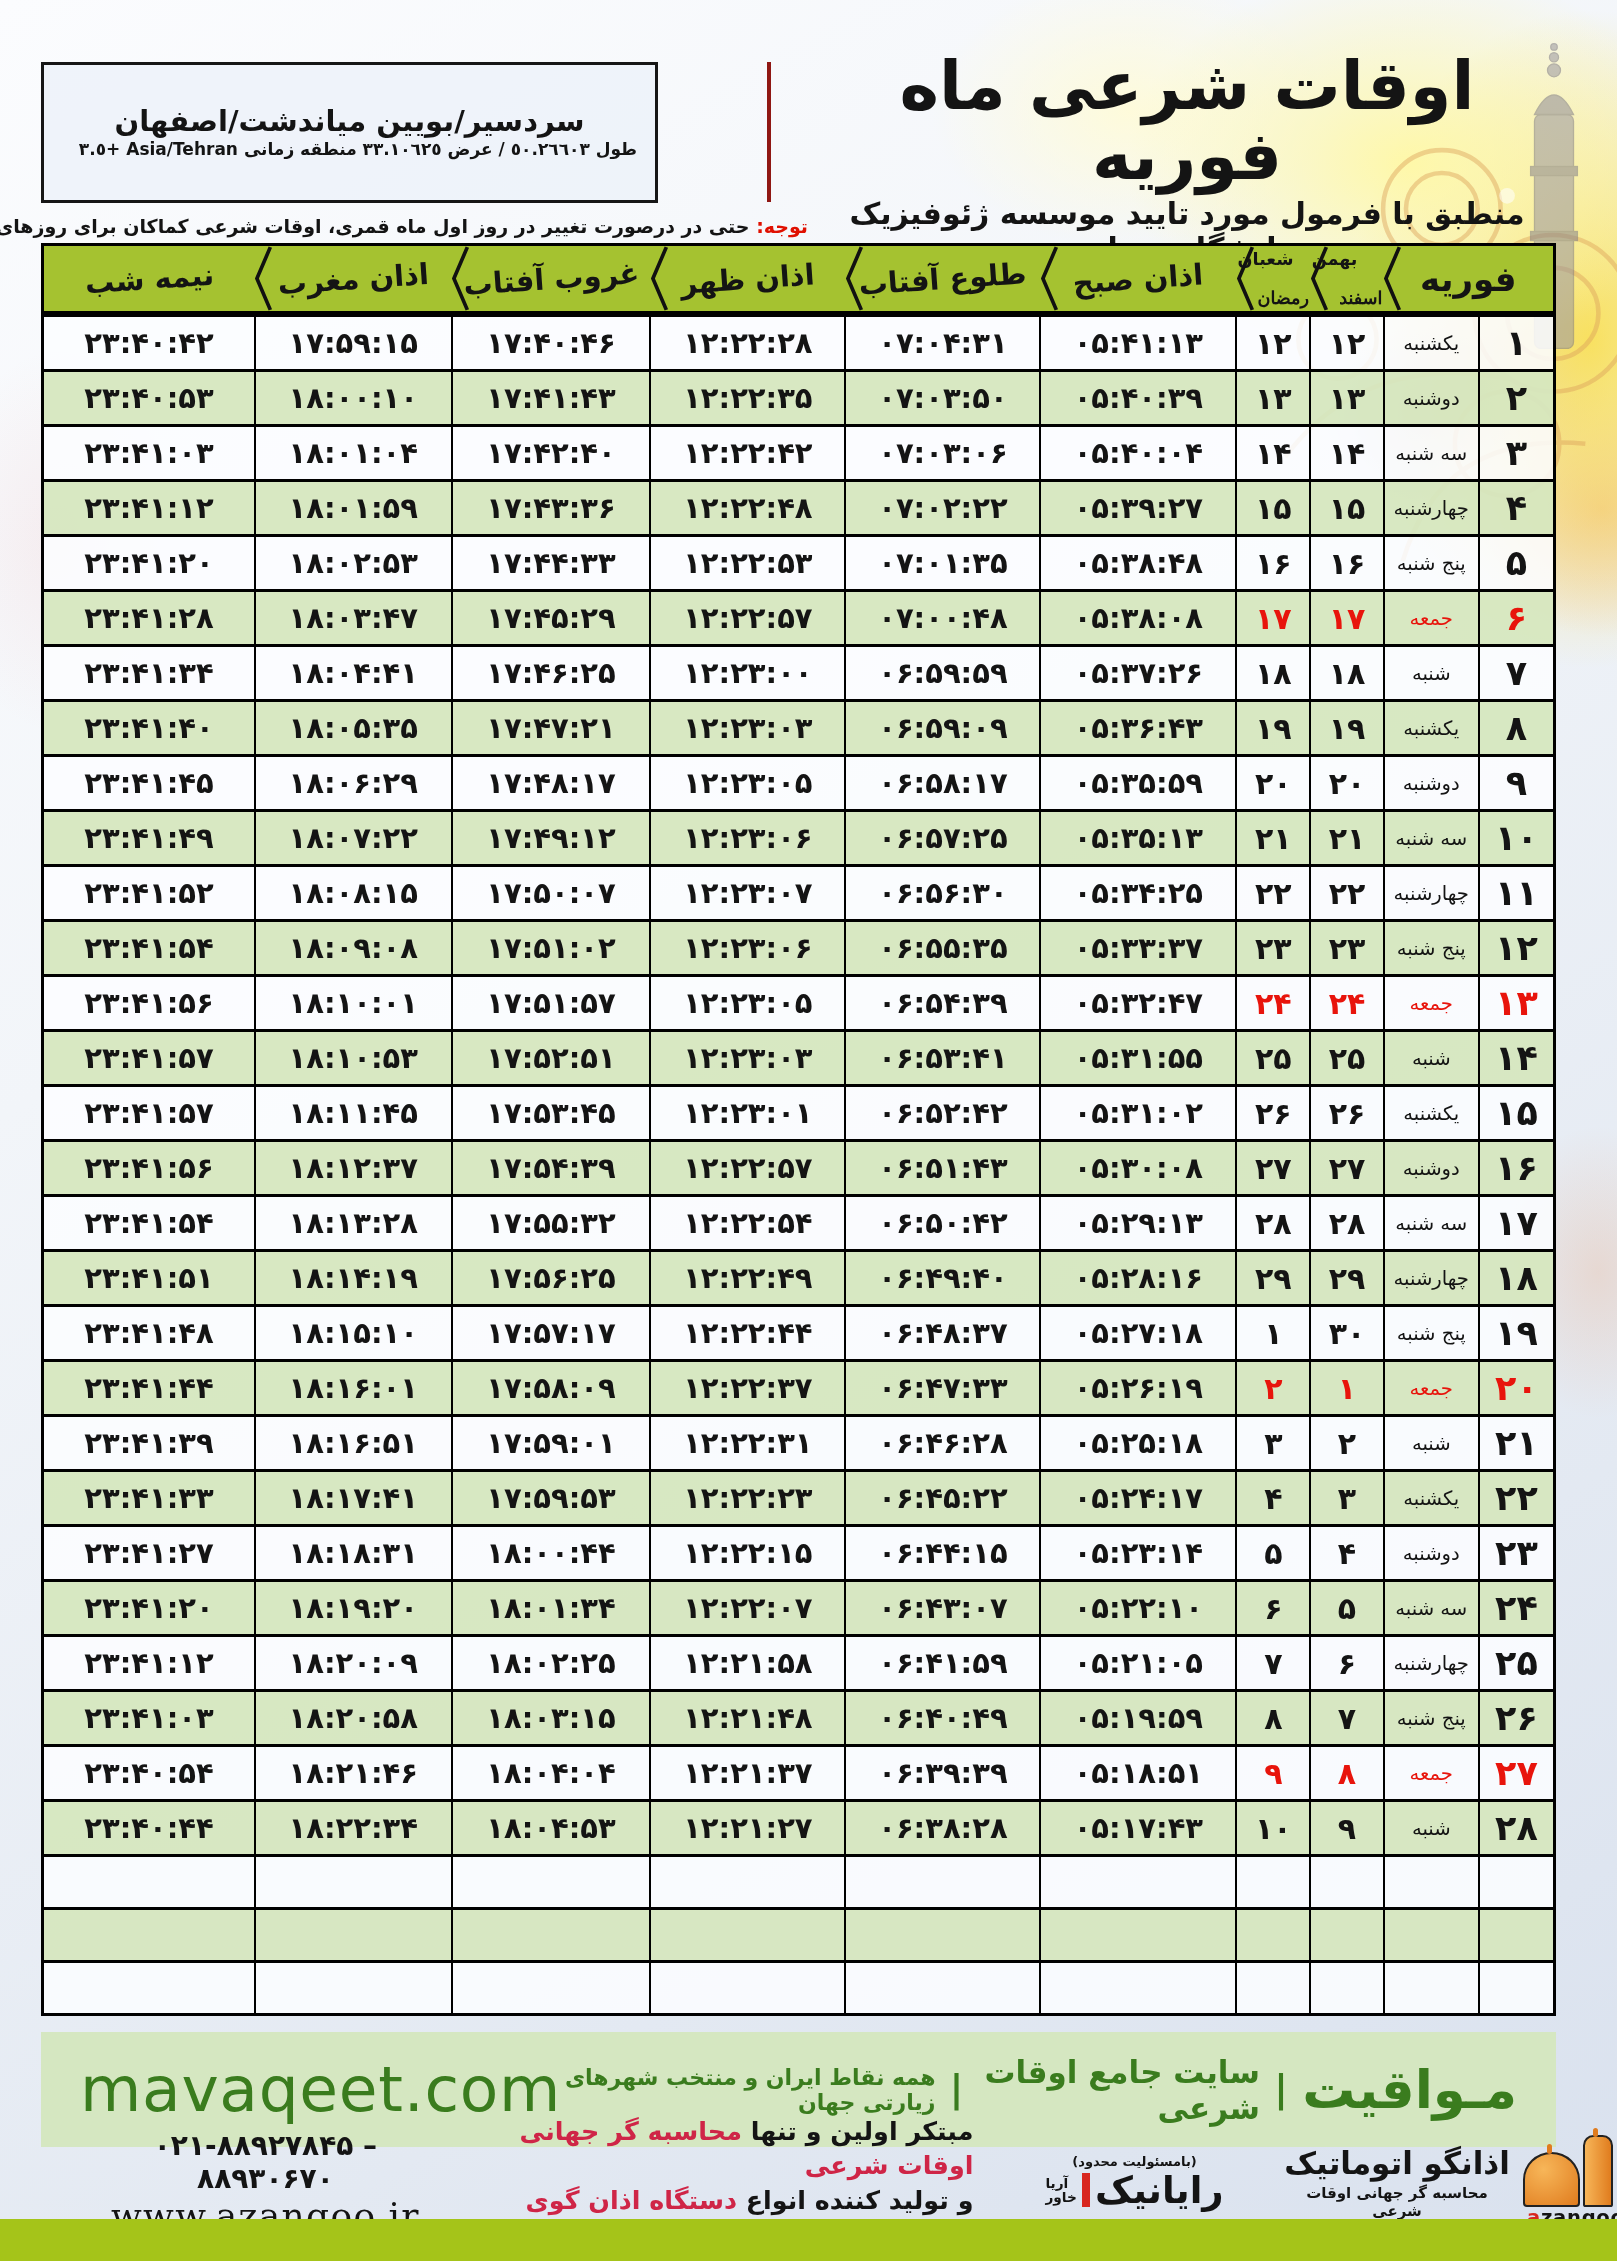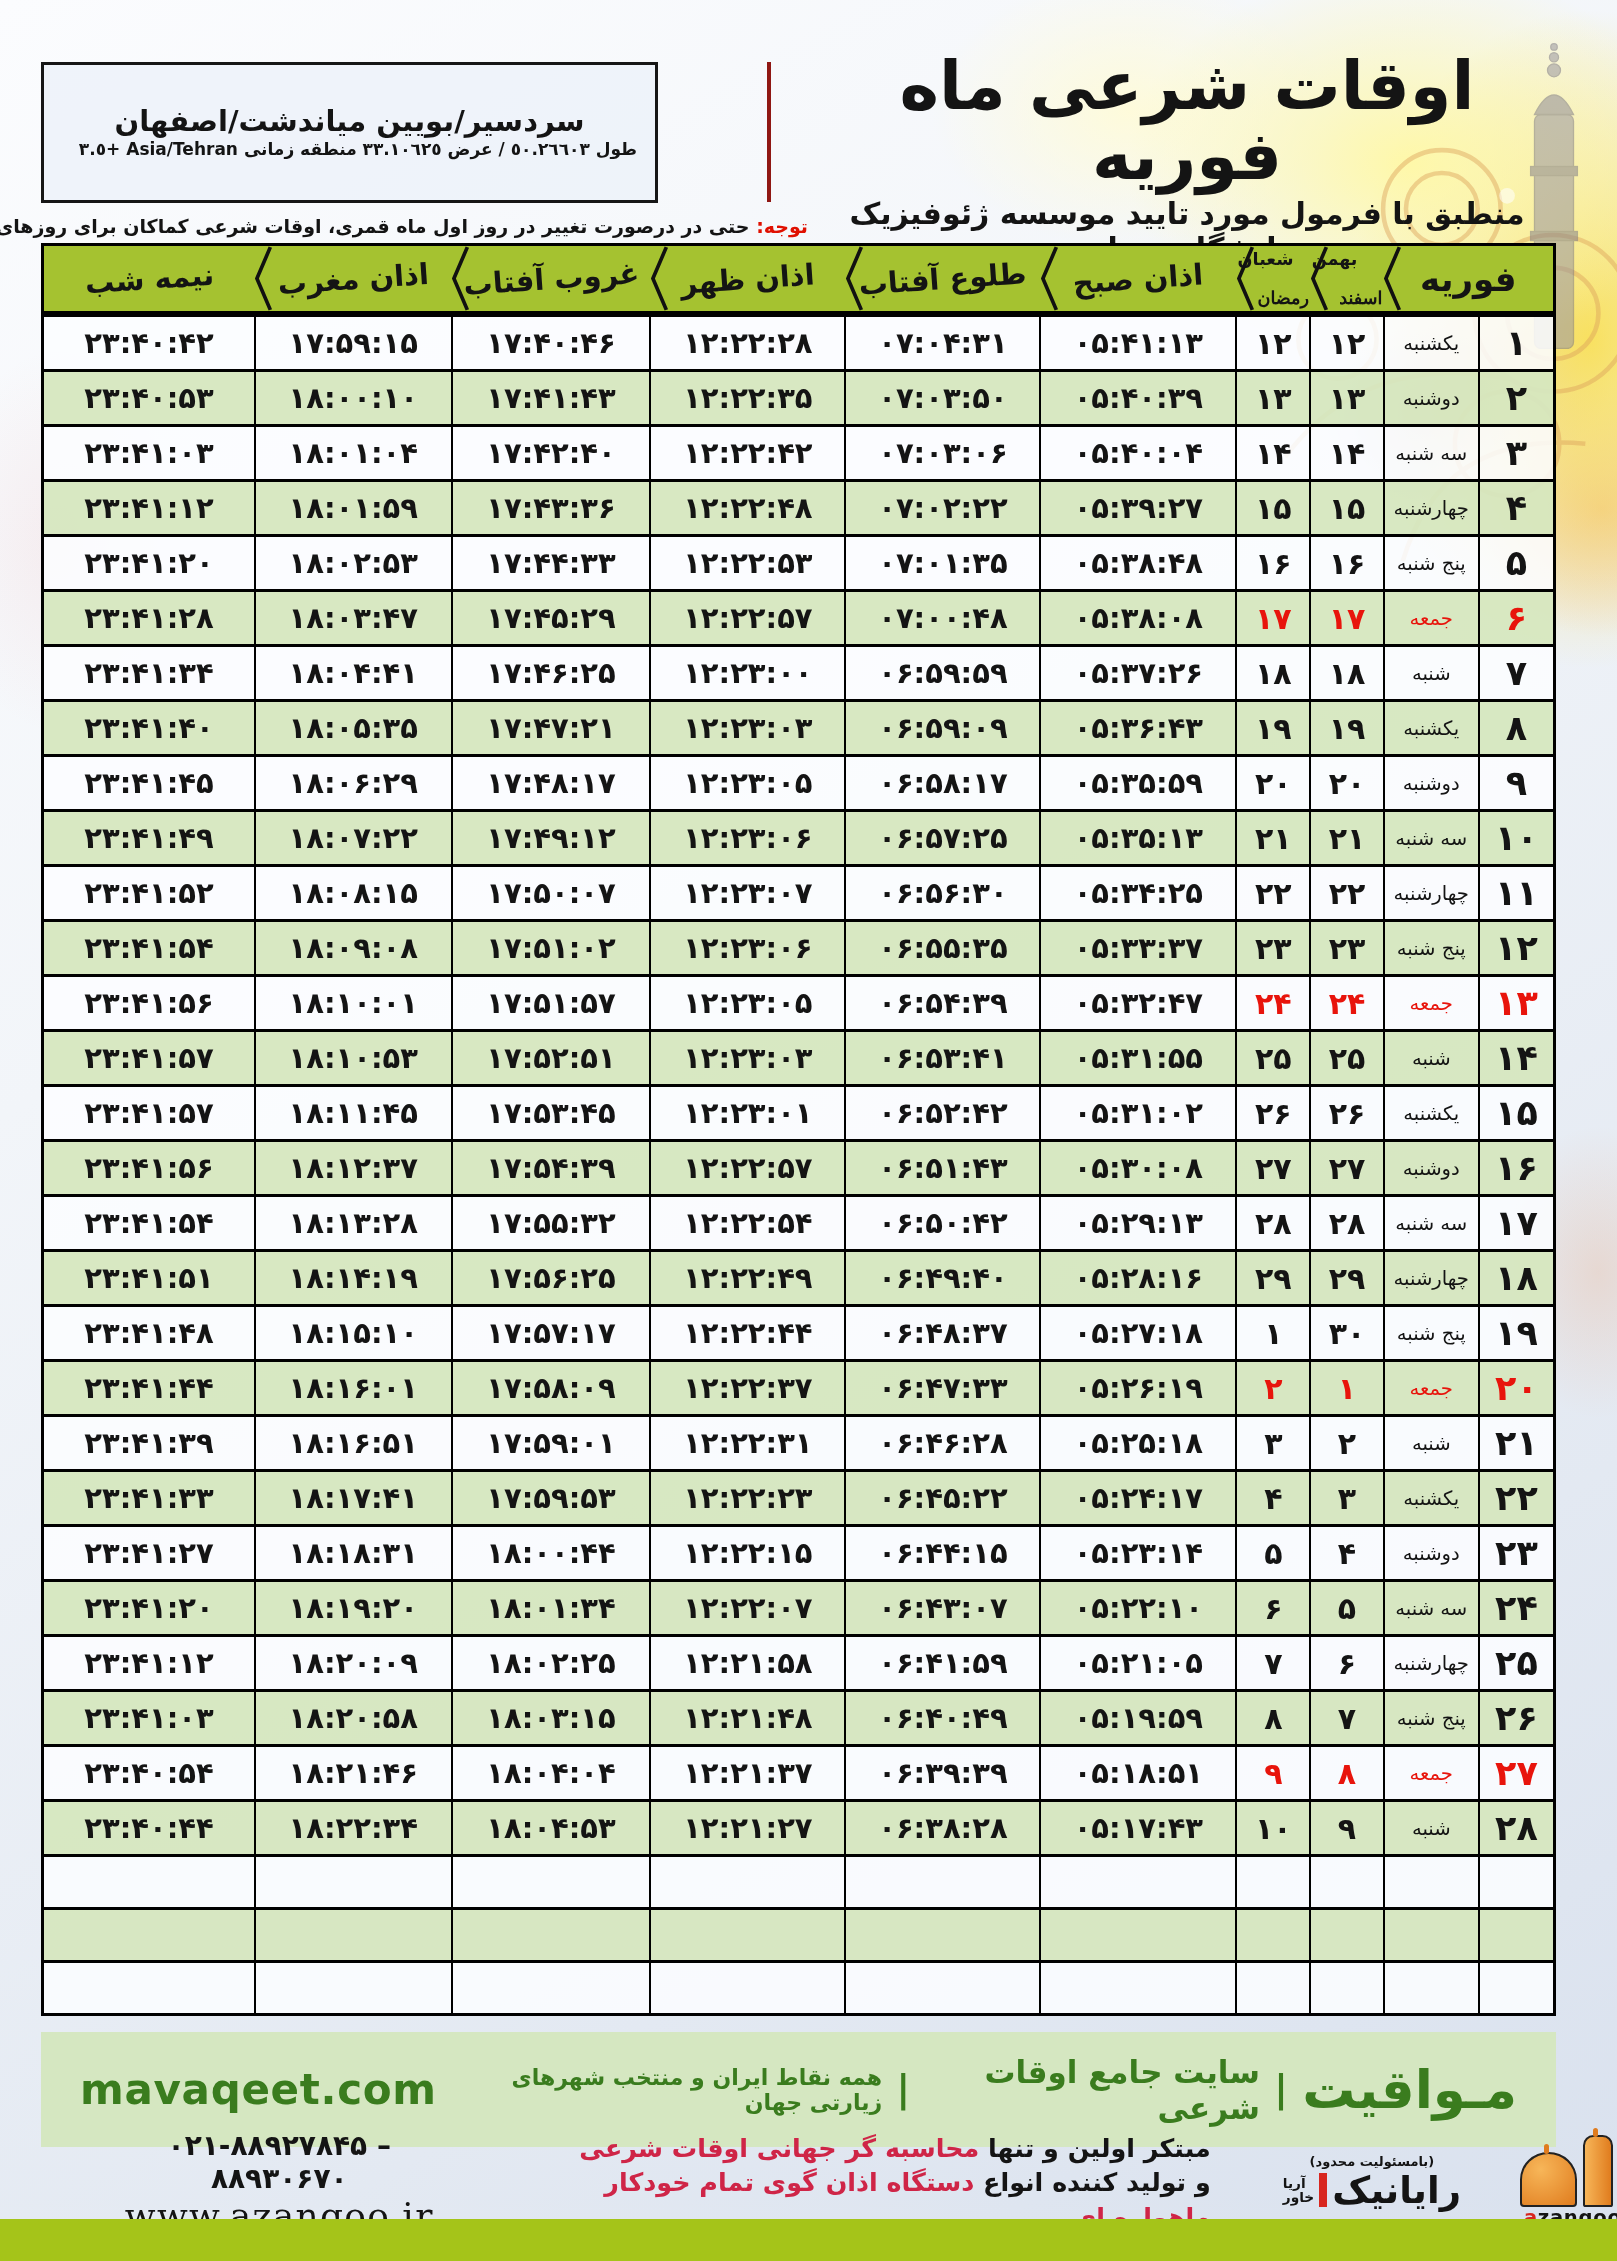--- a/index.html
+++ b/index.html
@@ -63,21 +63,21 @@
   tr.friday td.day,tr.friday td.weekday,tr.friday td.solar,tr.friday td.lunar{color:#e8140c;}
   tr.empty td{height:50px;}
 
   
   .site-strip{position:absolute;left:41px;top:2032px;width:1515px;height:115px;background:#d5e7c1;
     display:flex;direction:rtl;align-items:center;color:#3a7c1e;box-sizing:border-box;padding:0 39px;}
   .brand{font-size:53px;font-weight:bold;}
   .strip-sep{font-size:37px;font-weight:bold;margin:0 14.4px;}
   .tag1{font-size:31px;font-weight:bold;}
   .tag2{font-size:22px;font-weight:bold;}
-  .strip-url{font-size:42px;font-weight:bold;direction:ltr;margin-right:auto;letter-spacing:0.7px;}
+  .strip-url{font-size:63px;font-weight:normal;direction:ltr;margin-right:auto;letter-spacing:0.7px;}
 
   
   .footer{position:absolute;left:0;top:2146px;width:1618px;height:73px;display:flex;align-items:center;}
   .contact{margin-left:111px;text-align:center;}
   .phones{font-size:28px;font-weight:bold;direction:ltr;}
   .weburl{font-family:"DejaVu Serif","Liberation Serif",serif;font-size:36px;letter-spacing:1.3px;}
   .claims{margin-left:78px;direction:rtl;text-align:right;font-size:25.4px;font-weight:bold;line-height:1.35;}
   .claims .red{color:#cf2547;}
   .rayanik{margin-left:72px;direction:rtl;text-align:center;}
   .ray-top{font-size:13px;font-weight:bold;}
@@ -630,17 +630,21 @@
         <span>خاور</span>
       </span>
     </div>
   </div>
   <div class="azangoo">
     <div class="az-icons">
       <div class="az-dome"></div>
       <div class="az-minaret"></div>
       <div class="az-latin">azangoo</div>
     </div>
+    <div class="az-text">
+      <div class="az-title">اذانگو اتوماتیک</div>
+      <div class="az-sub">محاسبه گر جهانی اوقات شرعی</div>
+    </div>
   </div>
 </div>
 
 <div class="bottom-bar"></div>
 
 
 </body></html>

